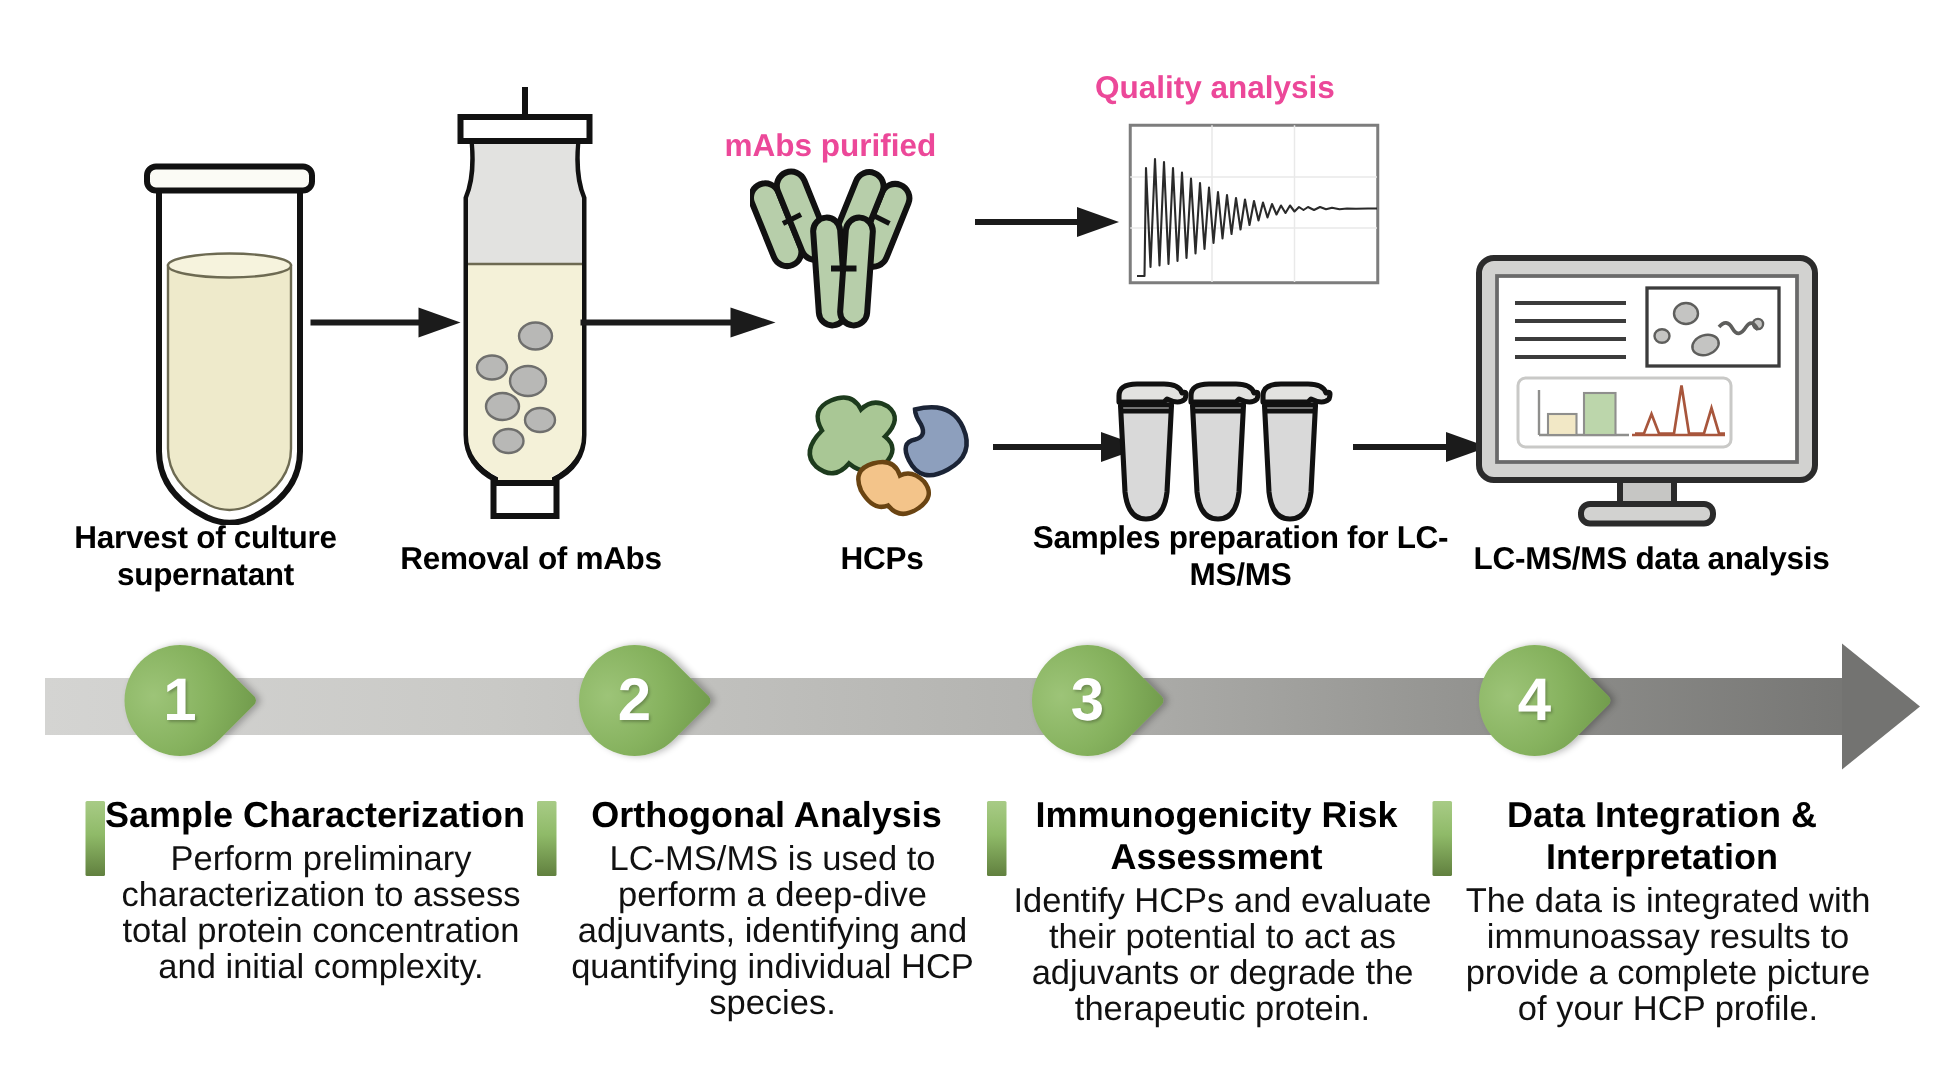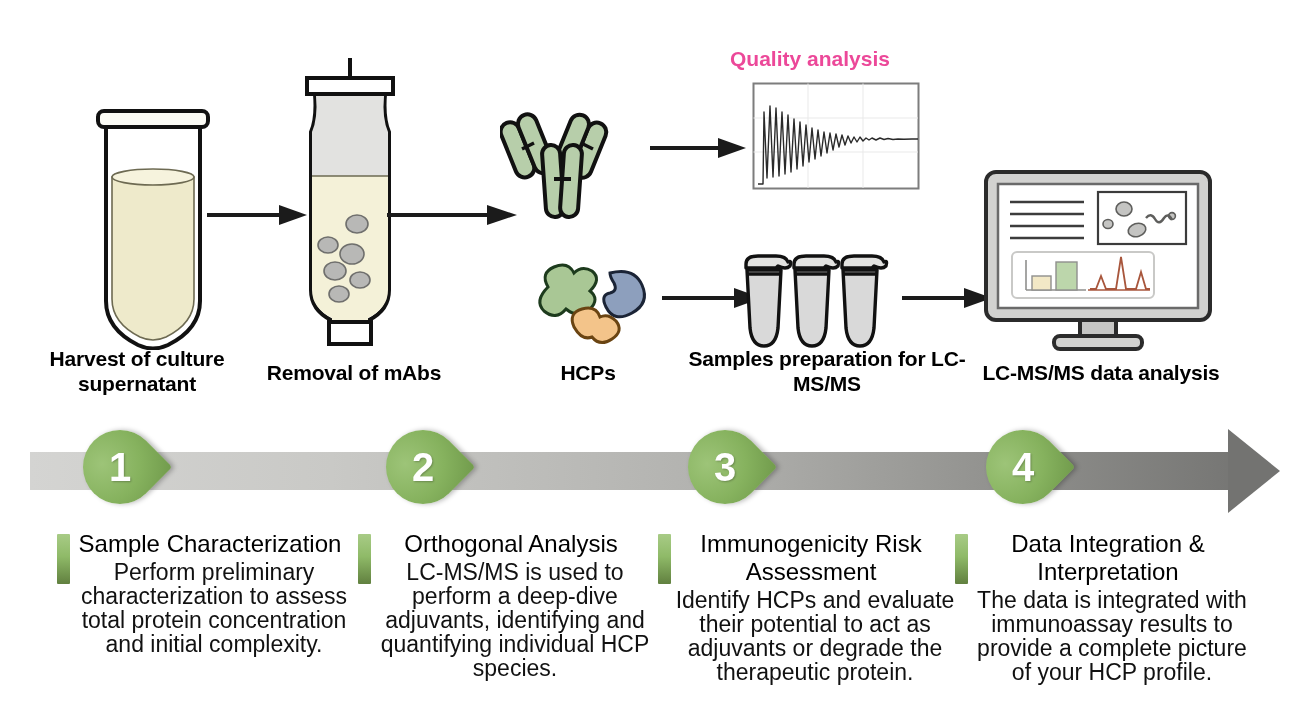--- a/index.html
+++ b/index.html
@@ -92,21 +92,21 @@
   .step-accent {
     position: absolute;
     left: 0px;
     top: 4px;
     width: 13px;
     height: 50px;
     background: linear-gradient(to bottom, #a8cb86 0%, #8fba68 45%, #61803f 100%);
     border-radius: 1px;
   }
   .step-title {
-    font-weight: normal;
+    font-weight: bold;
     font-size: 24px;
     line-height: 28px;
     text-align: center;
     color: #000;
     padding-left: 6px;
   }
   .step-desc {
     font-size: 23px;
     line-height: 24px;
     text-align: center;
@@ -148,20 +148,21 @@
       <ellipse cx="75" cy="222" rx="10" ry="8"></ellipse>
       <ellipse cx="54" cy="236" rx="10" ry="8"></ellipse>
     </g>
   </svg>
 
   <svg class="abs" style="left:385px; top:200px;" width="140" height="30" viewBox="0 0 140 30">
     <line x1="2" y1="15" x2="108" y2="15" stroke="#1b1b1b" stroke-width="4"></line>
     <polygon points="102,5 132,15 102,25" fill="#1b1b1b"></polygon>
   </svg>
 
+  <div class="fig-caption" style="left:483px; top:85px; width:195px;">mAbs purified</div>
 
   <svg class="abs" style="left:500px; top:105px;" width="125" height="120" viewBox="0 0 125 120">
     <g fill="#b7ceaa" stroke="#111" stroke-width="4" stroke-linejoin="round">
       <rect x="8" y="16" width="19" height="58" rx="9.5" transform="rotate(-22 17 45)"></rect>
       <rect x="26" y="8" width="19" height="62" rx="9.5" transform="rotate(-22 35 39)"></rect>
       <rect x="80" y="16" width="19" height="58" rx="9.5" transform="rotate(22 89 45)"></rect>
       <rect x="62" y="8" width="19" height="62" rx="9.5" transform="rotate(22 71 39)"></rect>
       <rect x="44" y="40" width="18" height="72" rx="9" transform="rotate(-4 53 76)"></rect>
       <rect x="62" y="40" width="18" height="72" rx="9" transform="rotate(4 71 76)"></rect>
     </g>

